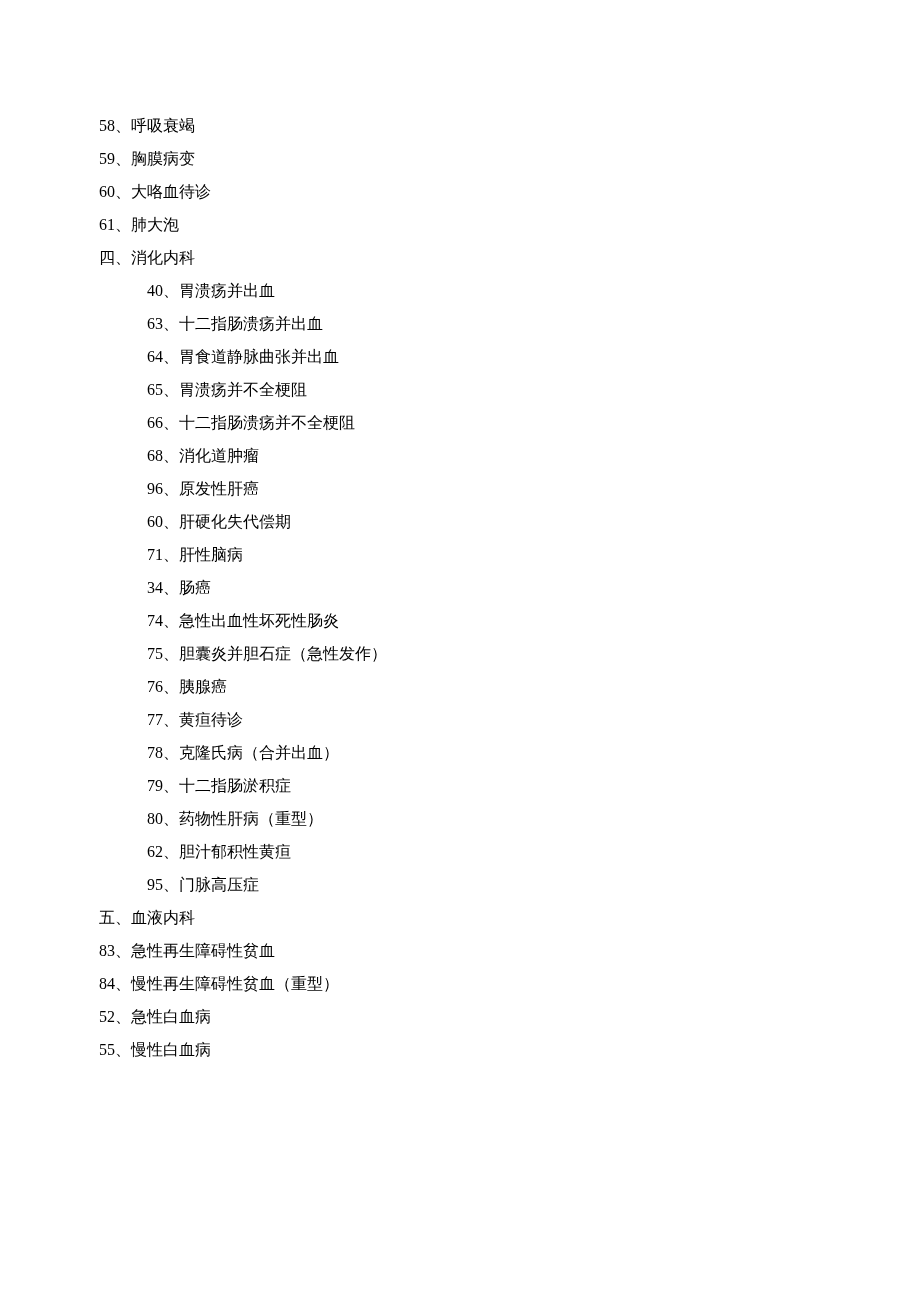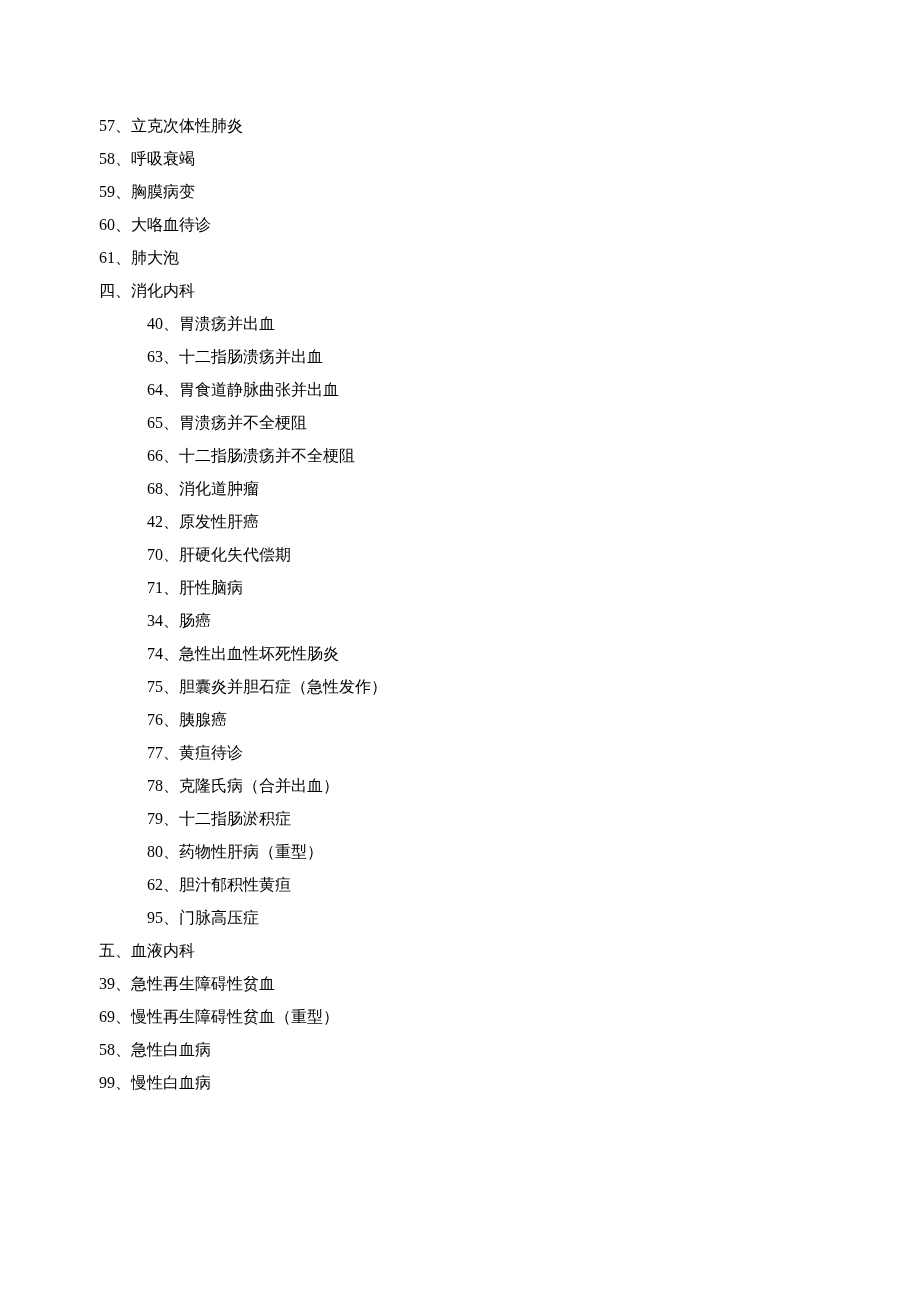--- a/index.html
+++ b/index.html
@@ -23,43 +23,42 @@
       white-space: nowrap;
     }
     .indent {
       padding-left: 48px;
     }
   </style>
 </head>
 <body>
 
 <div id="content">
-    <div class="line">57、立克次体性肺炎</div>
     <div class="line">58、呼吸衰竭</div>
     <div class="line">59、胸膜病变</div>
     <div class="line">60、大咯血待诊</div>
     <div class="line">61、肺大泡</div>
     <div class="line">四、消化内科</div>
     <div class="line indent">40、胃溃疡并出血</div>
     <div class="line indent">63、十二指肠溃疡并出血</div>
     <div class="line indent">64、胃食道静脉曲张并出血</div>
     <div class="line indent">65、胃溃疡并不全梗阻</div>
     <div class="line indent">66、十二指肠溃疡并不全梗阻</div>
     <div class="line indent">68、消化道肿瘤</div>
-    <div class="line indent">42、原发性肝癌</div>
-    <div class="line indent">70、肝硬化失代偿期</div>
+    <div class="line indent">96、原发性肝癌</div>
+    <div class="line indent">60、肝硬化失代偿期</div>
     <div class="line indent">71、肝性脑病</div>
     <div class="line indent">34、肠癌</div>
     <div class="line indent">74、急性出血性坏死性肠炎</div>
     <div class="line indent">75、胆囊炎并胆石症（急性发作）</div>
     <div class="line indent">76、胰腺癌</div>
     <div class="line indent">77、黄疸待诊</div>
     <div class="line indent">78、克隆氏病（合并出血）</div>
     <div class="line indent">79、十二指肠淤积症</div>
     <div class="line indent">80、药物性肝病（重型）</div>
     <div class="line indent">62、胆汁郁积性黄疸</div>
     <div class="line indent">95、门脉高压症</div>
     <div class="line">五、血液内科</div>
-    <div class="line">39、急性再生障碍性贫血</div>
-    <div class="line">69、慢性再生障碍性贫血（重型）</div>
-    <div class="line">58、急性白血病</div>
-    <div class="line">99、慢性白血病</div>
+    <div class="line">83、急性再生障碍性贫血</div>
+    <div class="line">84、慢性再生障碍性贫血（重型）</div>
+    <div class="line">52、急性白血病</div>
+    <div class="line">55、慢性白血病</div>
   </div>
 
 </body></html>

